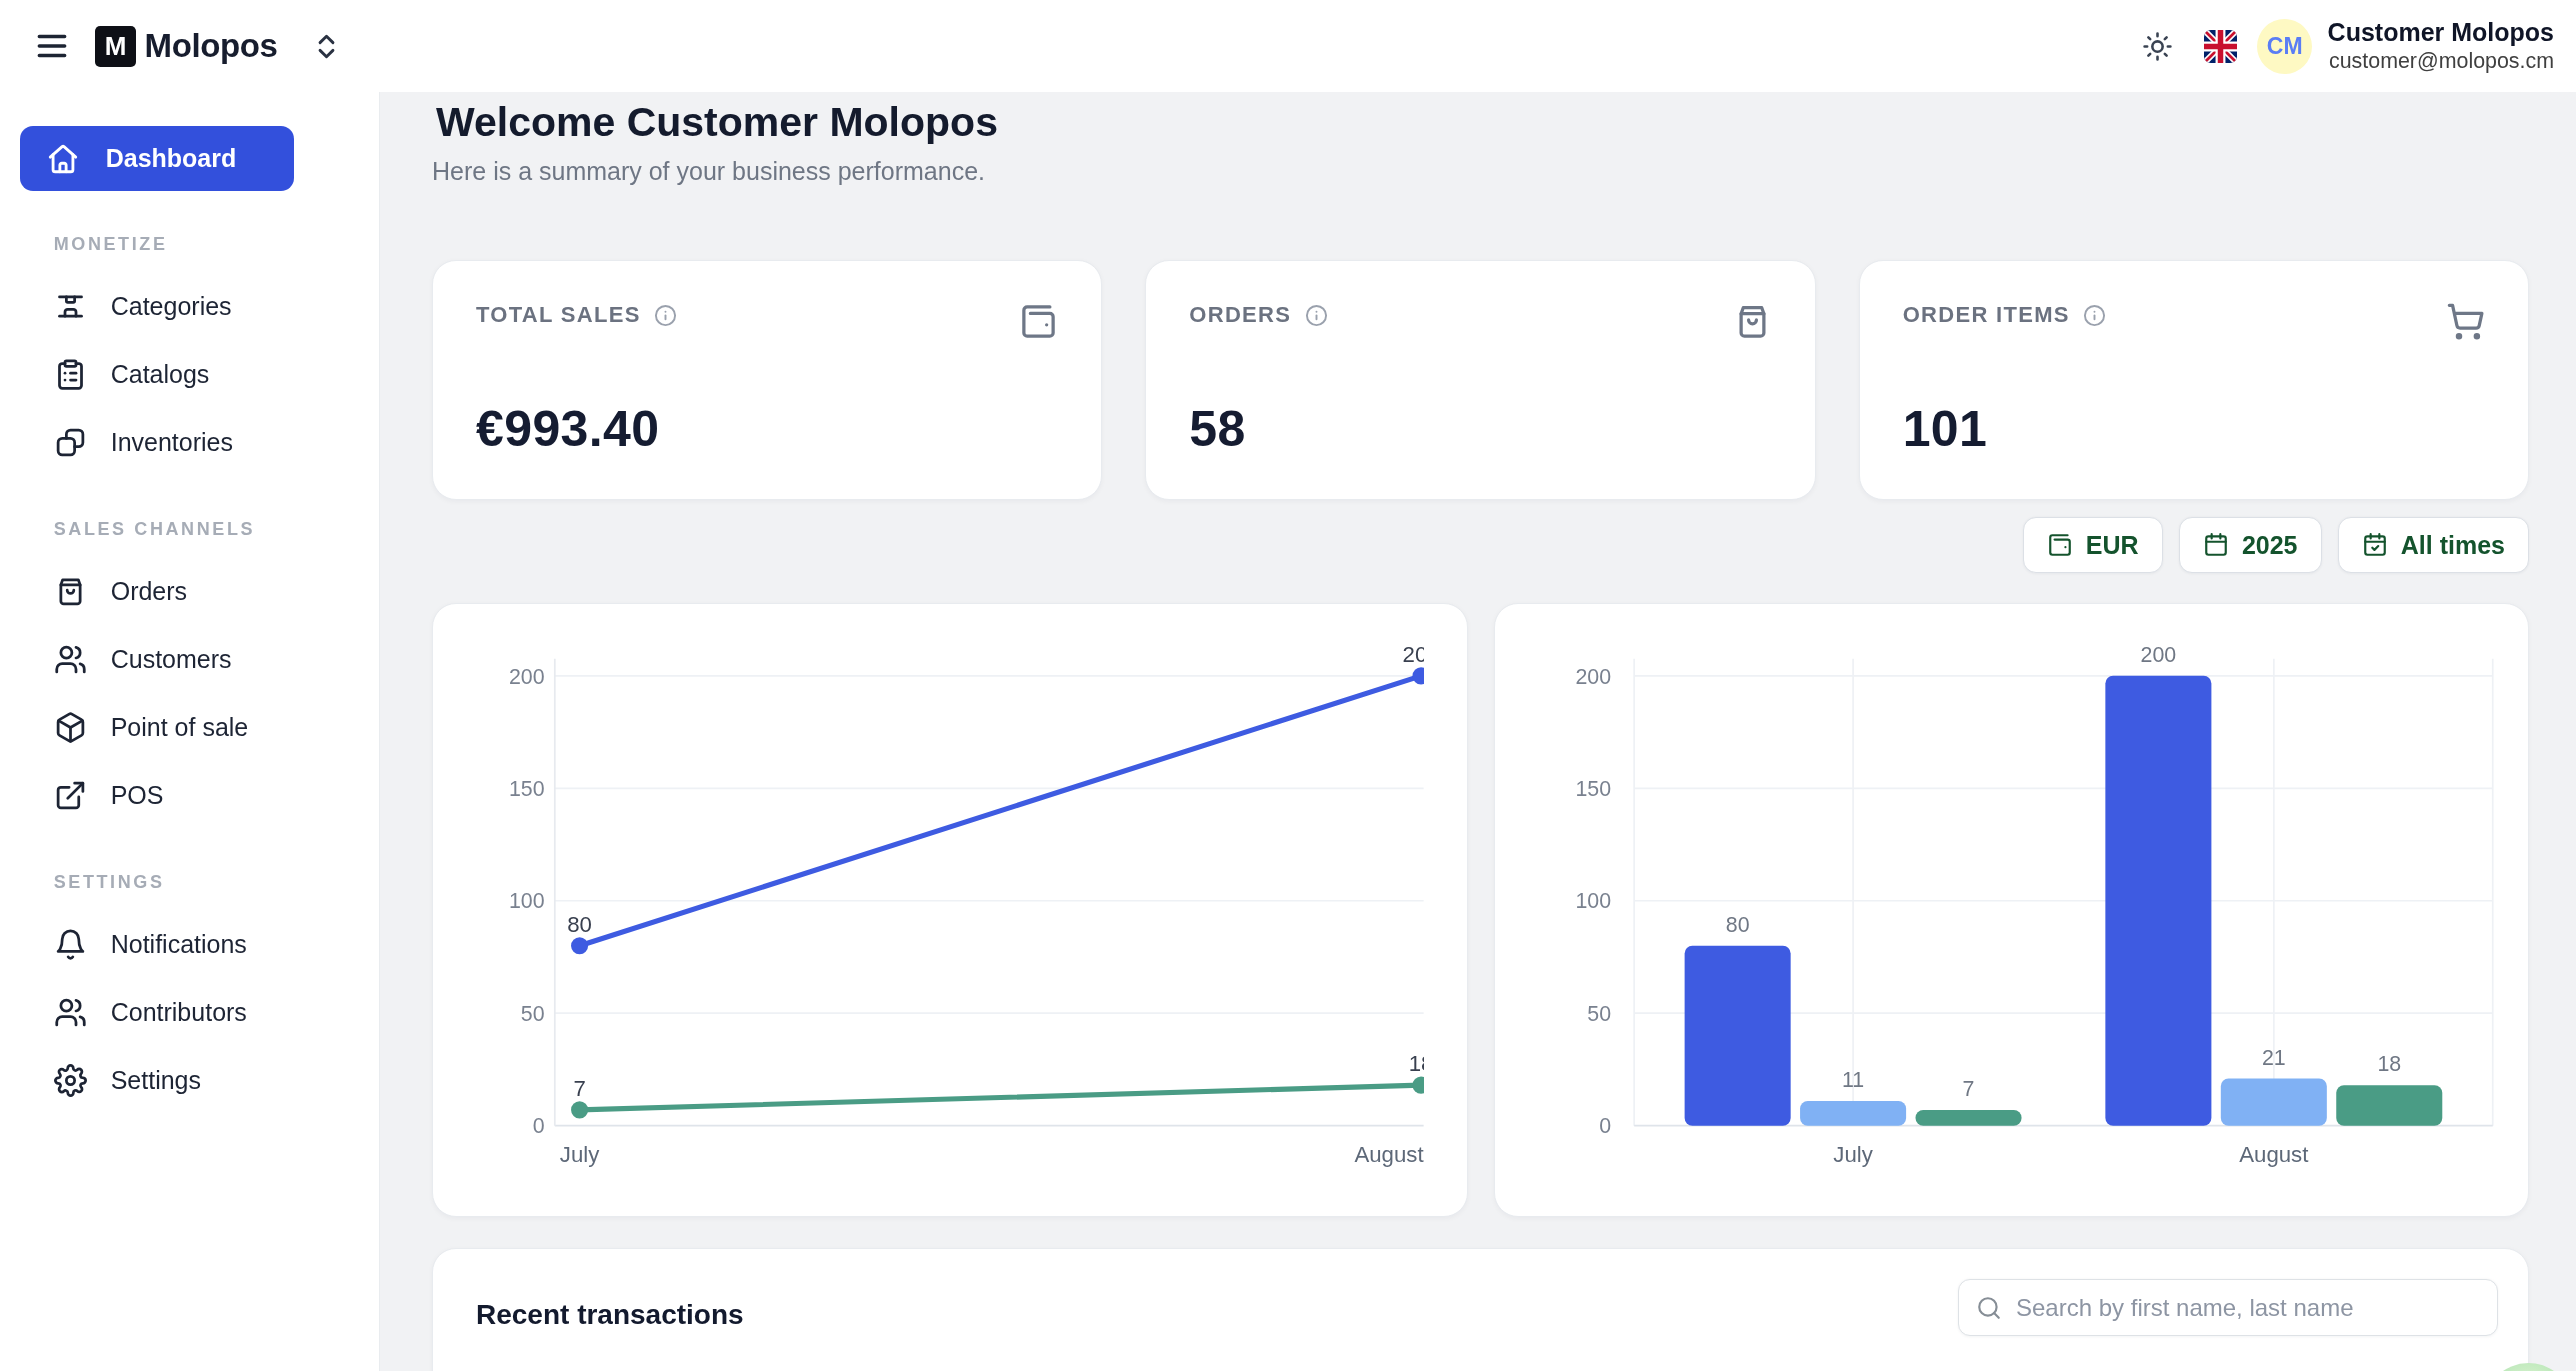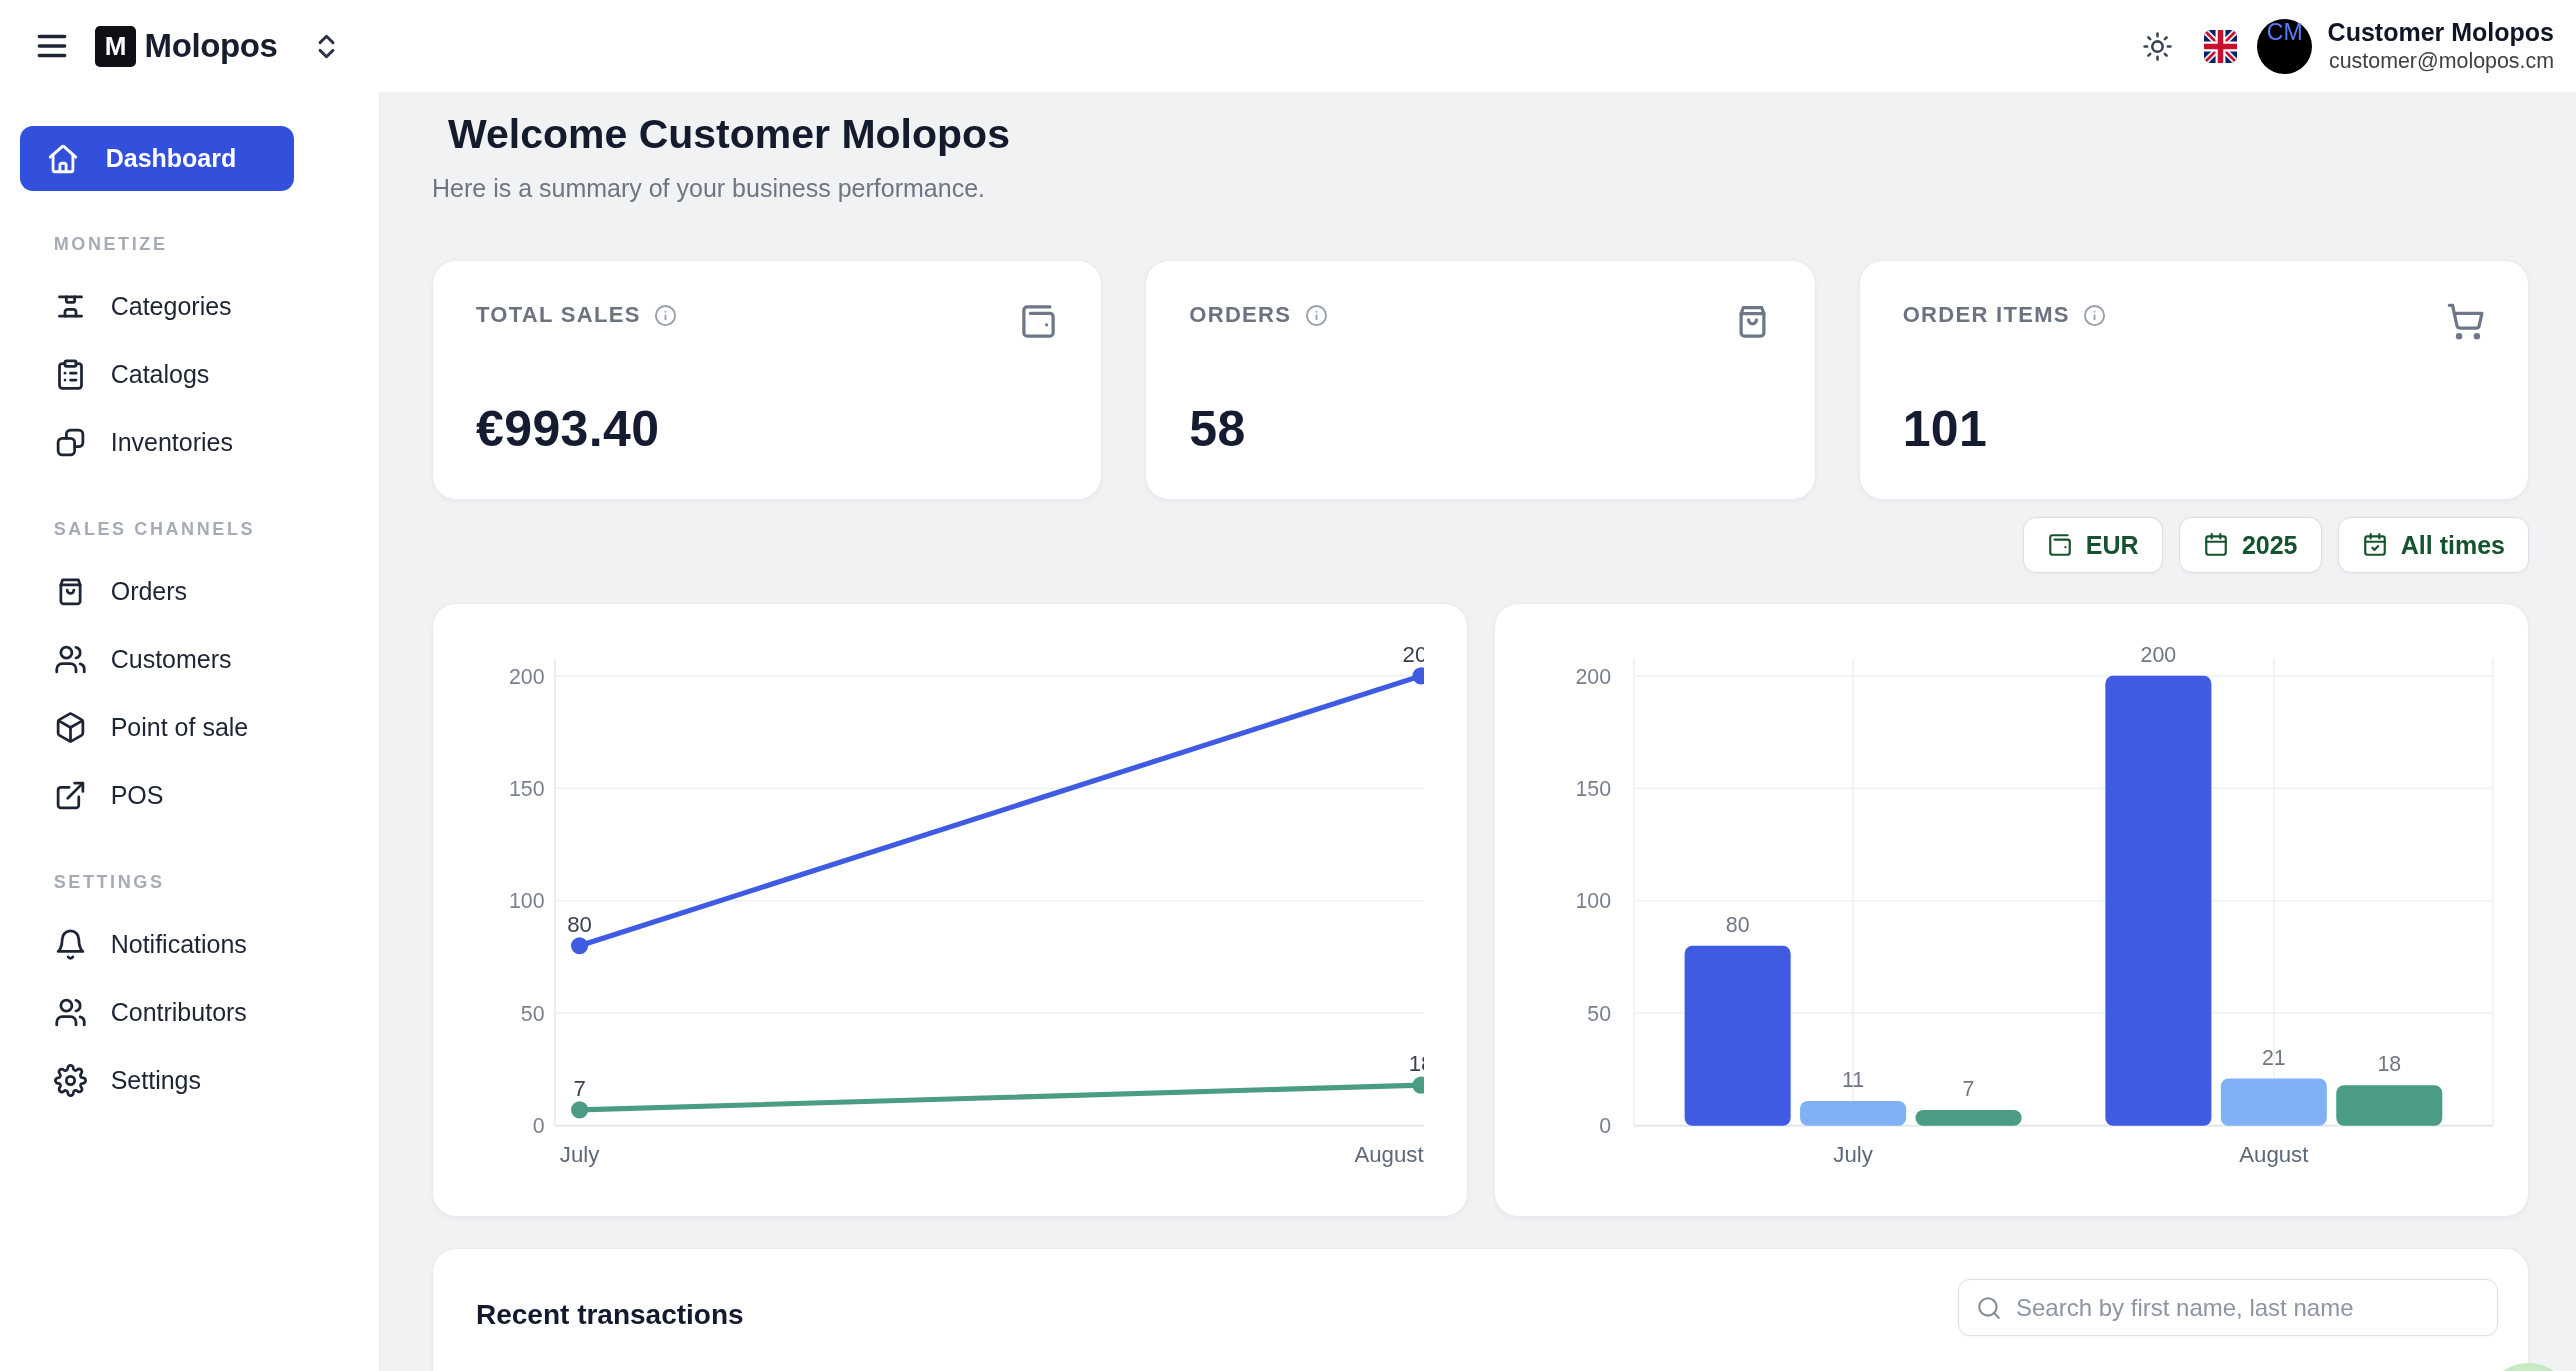--- a/index.html
+++ b/index.html
@@ -26,23 +26,23 @@
     font-size:26px; font-weight:700;
   }
   .logo-text { font-size:33px; font-weight:800; color:#171d2e; letter-spacing:-0.4px; }
   .switcher-btn { background:none; border:none; padding:0; margin-left:34px; cursor:pointer; color:#2a3242; }
   .tb-right { display:flex; align-items:center; }
   .tb-iconbtn { background:none; border:none; padding:0; cursor:pointer; color:#3a4352; display:flex; }
   .theme-btn { margin-right:31px; }
   .flag-btn { margin-right:20.5px; }
   .flag { width:33px; height:33px; border-radius:6.8px; }
   .avatar {
-    width:55px; height:55px; border-radius:50%; background:#000000; color:#5a7df5;
-    display:flex; justify-content:center;
-    font-size:23px; font-weight:400; margin-right:15.4px; cursor:pointer;
+    width:55px; height:55px; border-radius:50%; background:#fef9c3; color:#5a7df5;
+    display:flex; align-items:center; justify-content:center;
+    font-size:23px; font-weight:700; margin-right:15.4px; cursor:pointer;
   }
   .user-info { line-height:1.25; }
   .user-name { font-size:25px; font-weight:700; color:#0f1527; }
   .user-email { font-size:21.4px; color:#404040;text-align:right; }
 
   
   .sidebar {
     position:absolute; left:0; top:92px; width:380px; height:1279px;
     background:#ffffff; border-right:0.9px solid #e9ecef;
     padding:34px 0 0 19.7px;
@@ -59,21 +59,21 @@
   .nav { margin-top:17px; }
   .nav-item {
     height:68px; display:flex; align-items:center; gap:24px; padding-left:34px;
     font-size:25px; font-weight:500; color:#1d2434; cursor:pointer; border-radius:12px;
   }
   .nav-item .ic { color:#1d2434; }
 
   
   .main { position:absolute; left:380px; top:92px; width:2196px; height:1279px; overflow:hidden; }
   .page-head { position:absolute; left:52px; top:3.4px; }
-  .page-title { margin:16px; font-size:41px; font-weight:800; color:#141b2d; }
+  .page-title { margin:4px; font-size:41px; font-weight:800; color:#141b2d; }
   .page-subtitle { margin:10.3px 0 0 0; font-size:25px; color:#6e7684; }
 
   .card {
     background:#fff; border:0.9px solid #e8ebef; border-radius:24px;
     box-shadow:0 1.7px 5.1px rgba(20,30,60,.04);
   }
 
   .stats { position:absolute; left:52px; top:168px; width:2097px; display:flex; gap:43px; }
   .stat-card { flex:1; height:240px; padding:41px 43px; display:flex; flex-direction:column; justify-content:space-between; }
   .stat-top { display:flex; align-items:flex-start; justify-content:space-between; }

